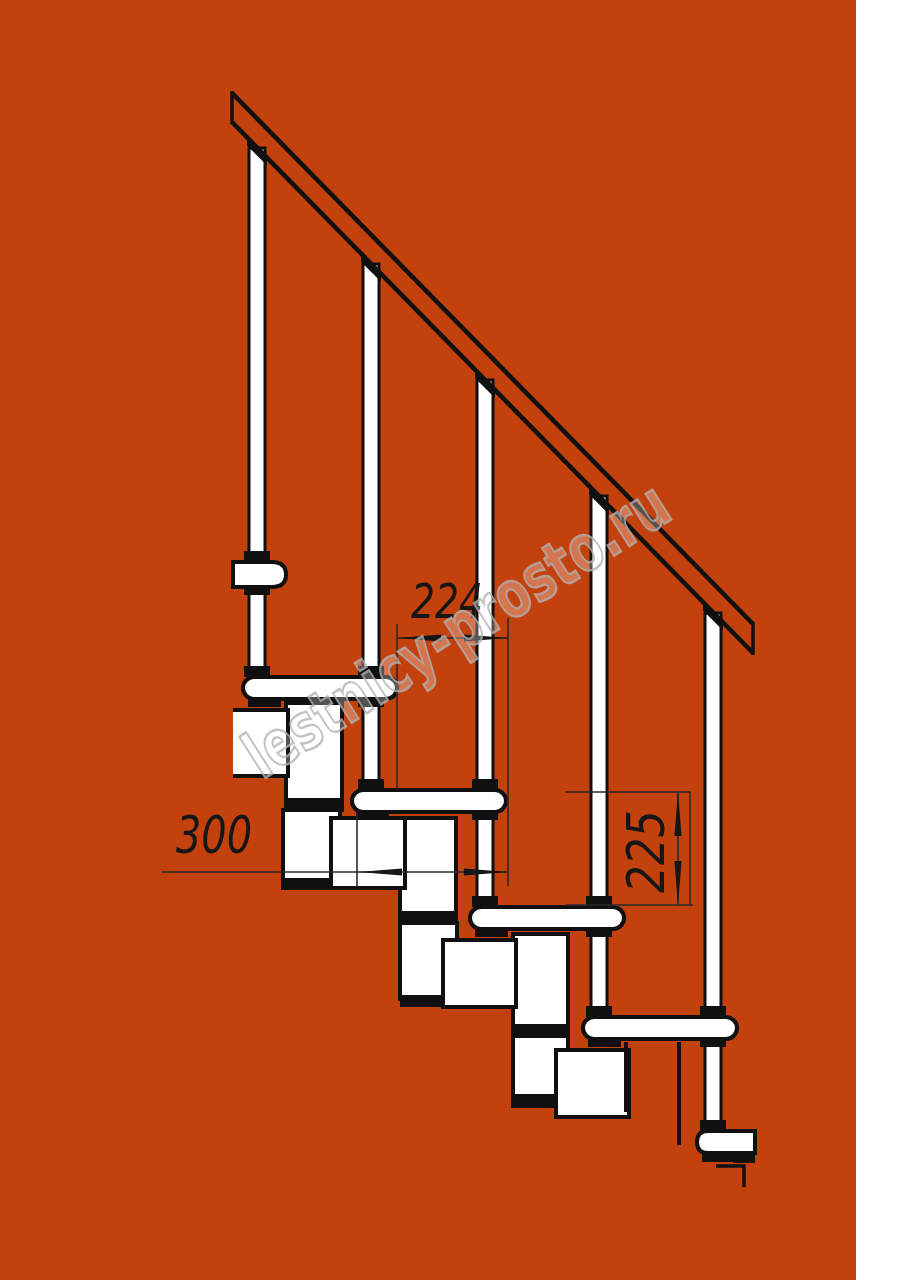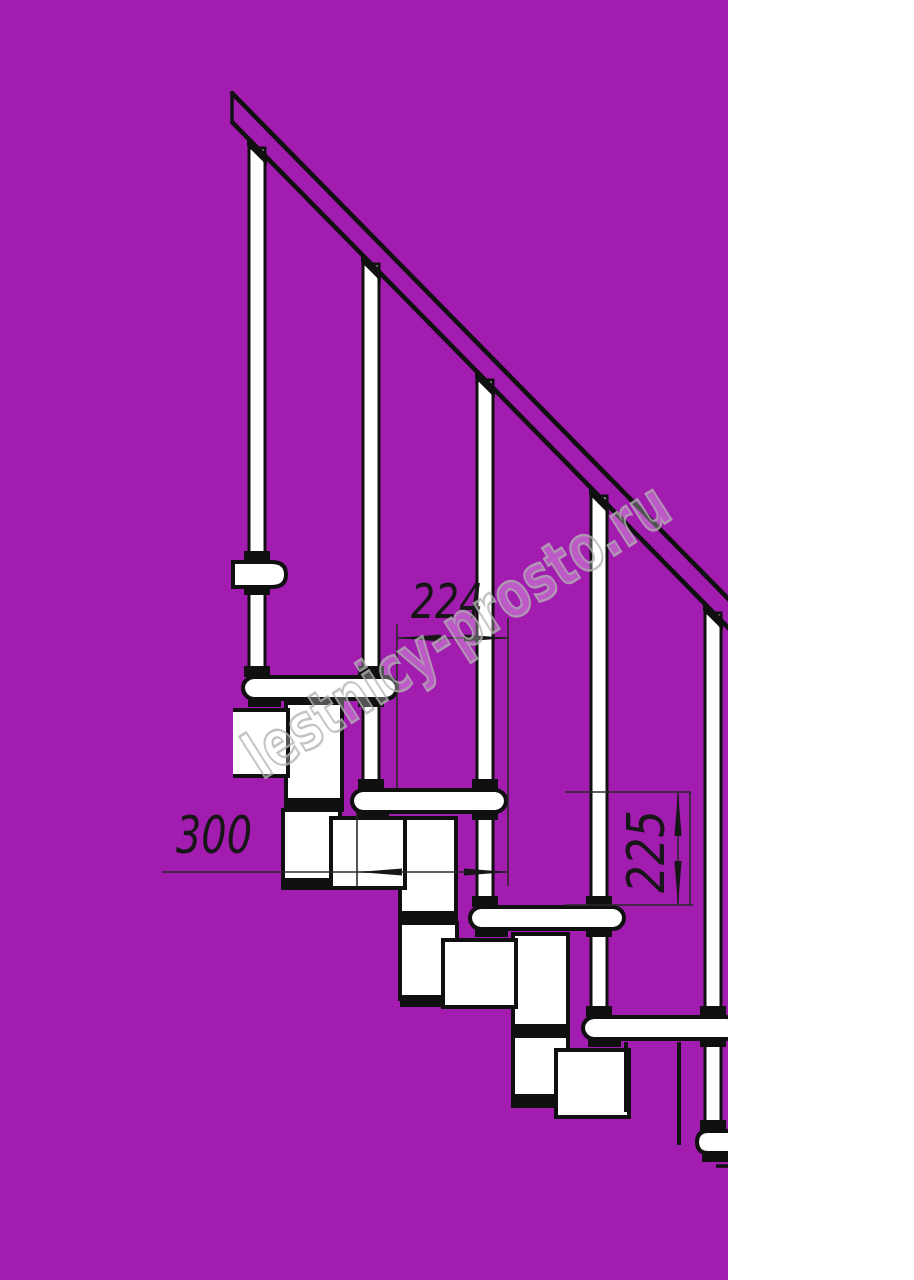--- a/index.html
+++ b/index.html
@@ -1,19 +1,19 @@
 <!DOCTYPE html>
 <html><head>
 <meta charset="utf-8">
 <style>
   html,body{margin:0;padding:0;background:#ffffff;}
   .stage{
     position:relative;
-    width:728px;height:1280px;
-    background:#a21caf;
+    width:856px;height:1280px;
+    background:#c2410c;
     overflow:hidden;
     font-family:"DejaVu Sans", sans-serif;
     text-decoration:underline;
   }
   svg{display:block;}
   .dim-text{
     font-family:"DejaVu Sans", sans-serif;
     font-style:italic;
     fill:#161616;
   }

